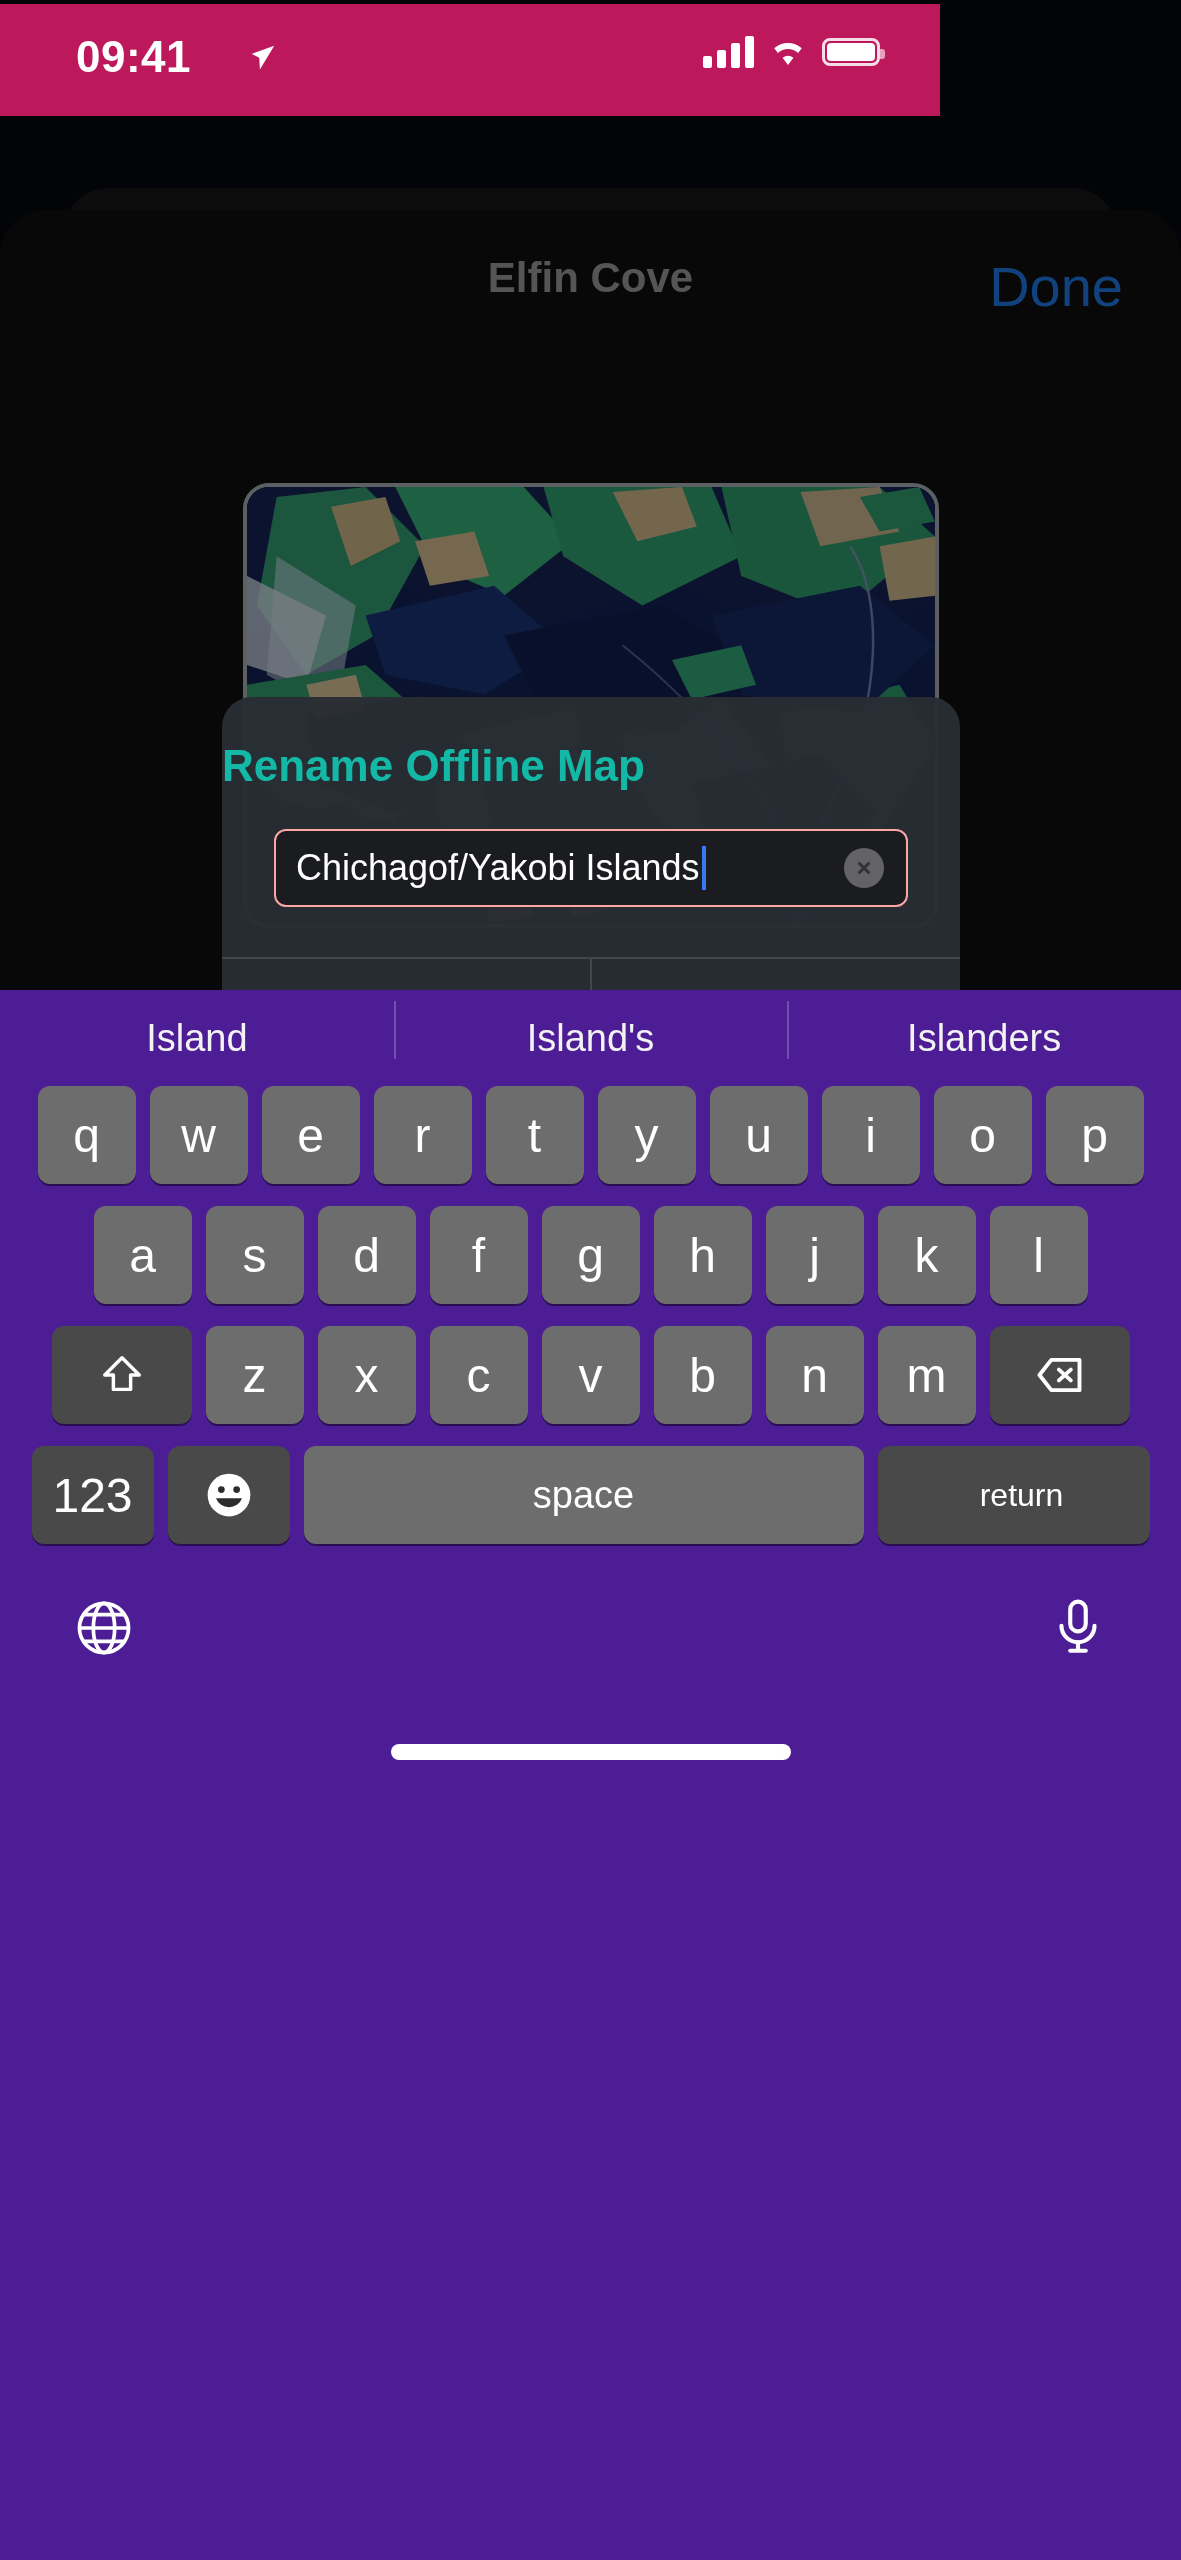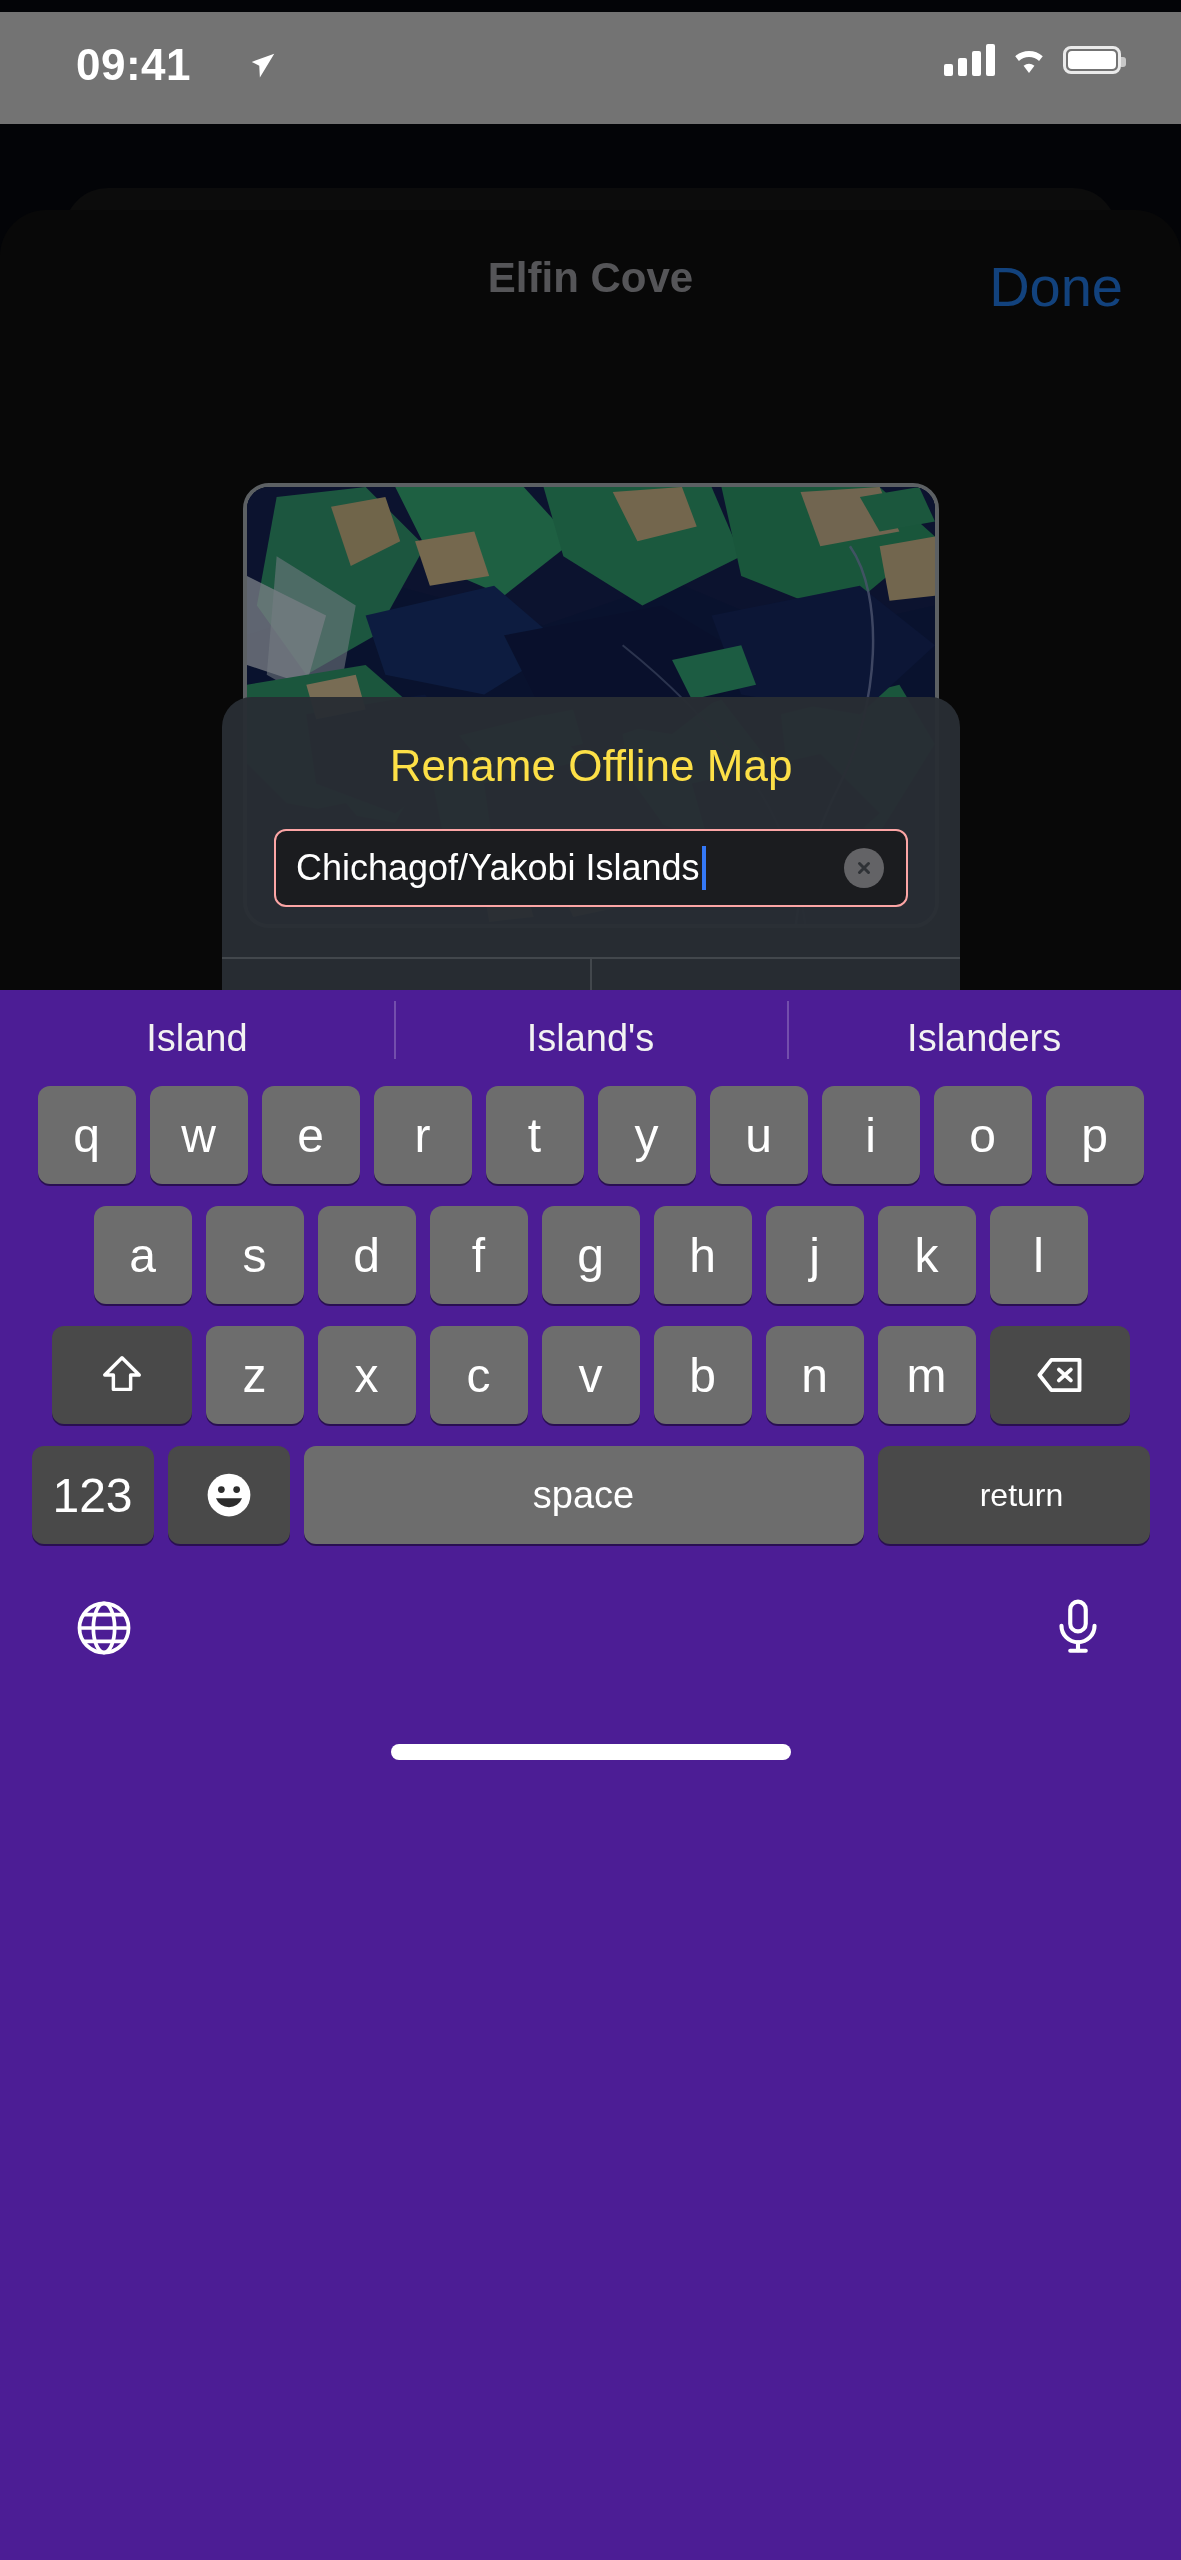--- a/index.html
+++ b/index.html
@@ -15,23 +15,23 @@
   #screen {
     position: relative;
     width: 1181px;
     height: 2560px;
     background: #05070d;
     overflow: hidden;
   }
 
   
   #status-bar {
-    position: absolute; top: 12px; left: 0;
-    width: 1181px; height: 112px;
-    background: #737373;
+    position: absolute; top: 4px; left: 0;
+    width: 940px; height: 112px;
+    background: #be185d;
     z-index: 60;
   }
   #status-time {
     position: absolute; left: 76px; top: 28px;
     font-size: 44px; font-weight: 700; color: #fff;
     letter-spacing: 0.5px;
   }
   #loc-arrow {
     position: absolute; left: 248px; top: 36px;
     width: 30px; height: 34px;
@@ -150,22 +150,22 @@
   
   #alert {
     position: absolute; left: 222px; top: 697px;
     width: 738px; height: 365px;
     background: rgba(40,45,52,0.97);
     border-radius: 30px;
     z-index: 40;
     overflow: hidden;
   }
   #alert-title {
-    text-align: center; color: #fde047;
-    font-size: 44px; font-weight: 400;
+    color: #14b8a6;
+    font-size: 44px; font-weight: 700;
     margin-top: 44px;
   }
   #alert-field-wrap { padding: 38px 52px 0 52px; }
   #alert-field {
     position: relative;
     height: 78px;
     background: #1b1c1f;
     border: 2px solid #fca5a5;
     border-radius: 12px;
     display: flex; align-items: center;

